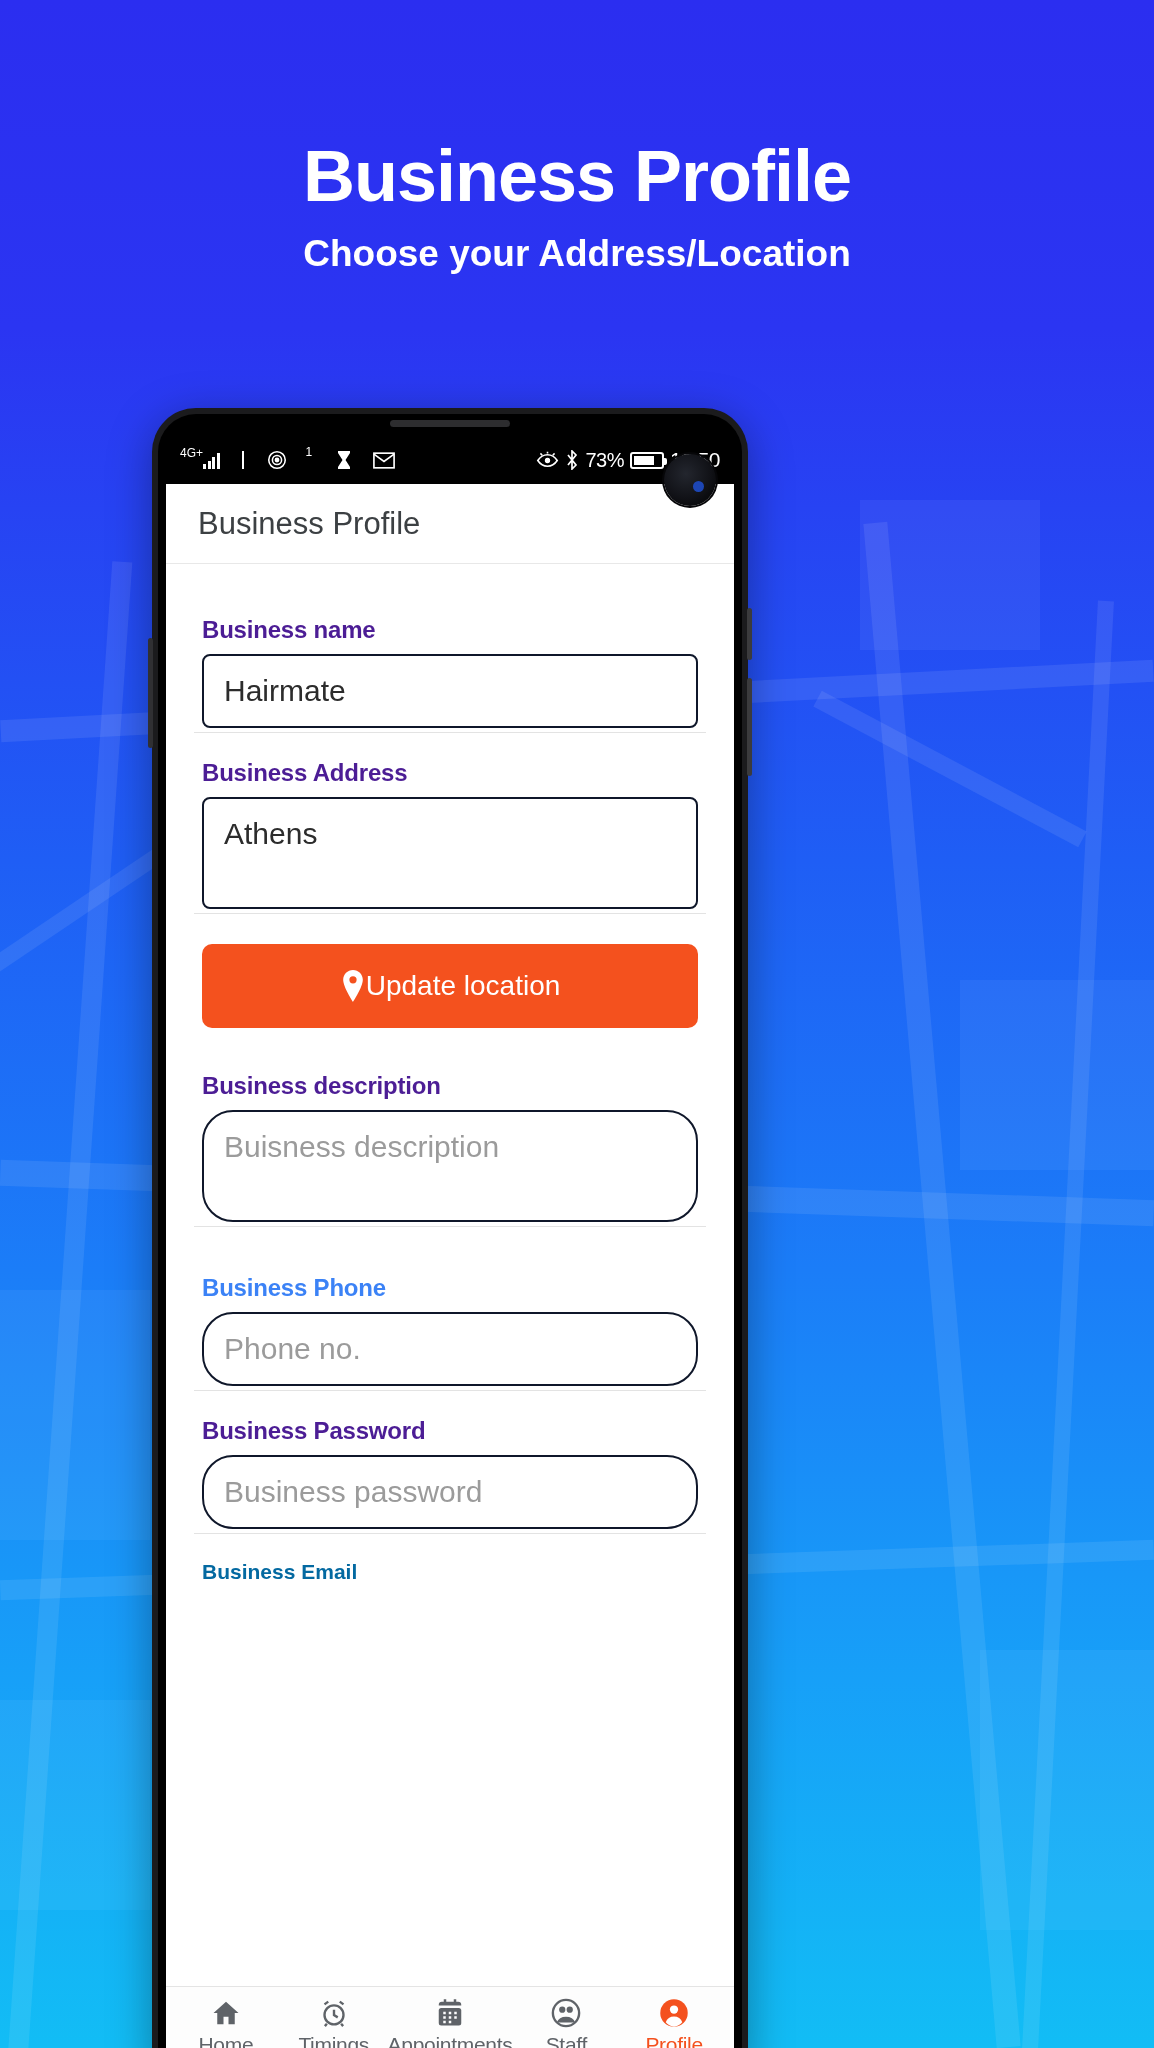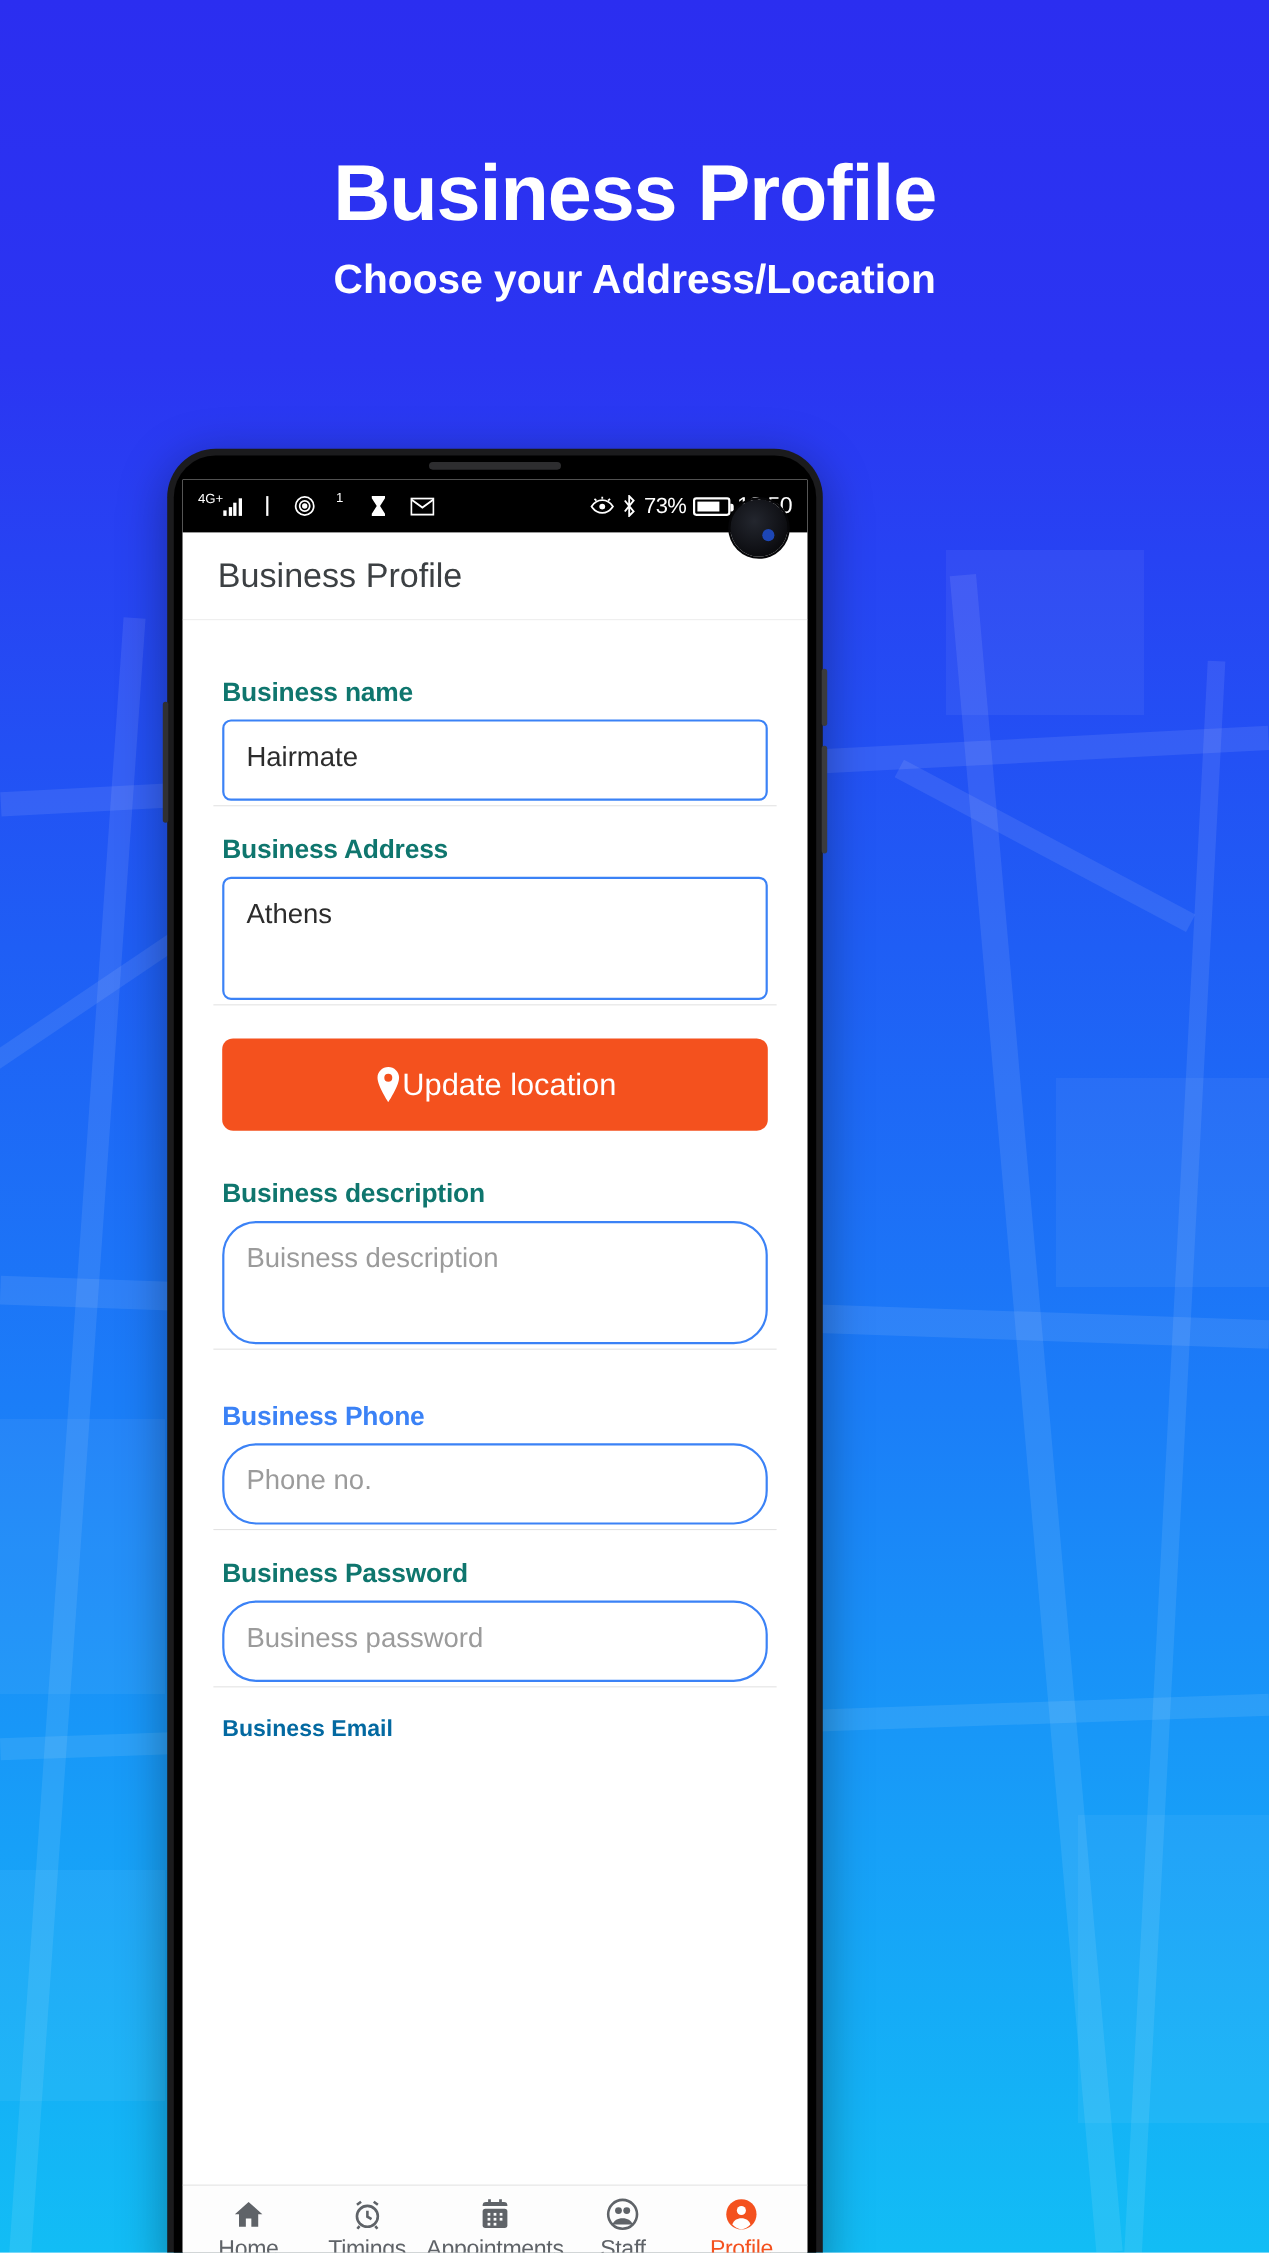--- a/index.html
+++ b/index.html
@@ -192,30 +192,30 @@
     padding: 52px 36px 0 36px;
     background: #fff;
     height: calc(100% - 48px - 80px - 82px);
     overflow: hidden;
     position: relative;
   }
   .field { margin-bottom: 4px; }
   .flabel {
     font-size: 24px;
     font-weight: bold;
-    color: #0f766e;
+    color: #4c1d95;
     margin-bottom: 10px;
     letter-spacing: -0.2px;
   }
   .flabel.muted { color: #3b82f6; margin-top: 47px; }
   .fbox {
-    border: 2px solid #3b82f6;
+    border: 2px solid #0f172a;
     border-radius: 8px;
     padding: 18px 20px;
-    font-size: 25px;
+    font-size: 30px;
     color: #2c2c2c;
     background: #fff;
     min-height: 74px;
     display: flex;
     align-items: flex-start;
   }
   .fbox.tall { min-height: 112px; }
   .fbox.placeholder { color: #9b9b9b; border-radius: 31px; }
   .underline {
     height: 1px;

